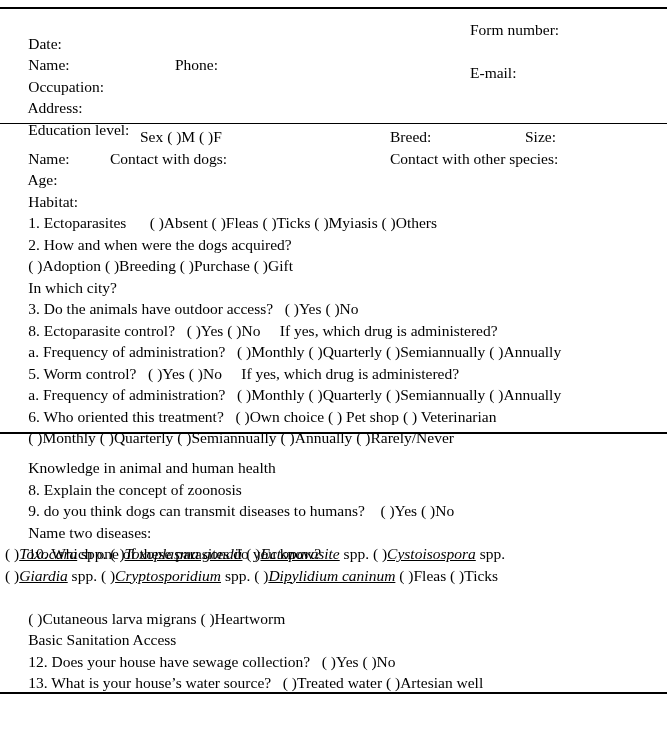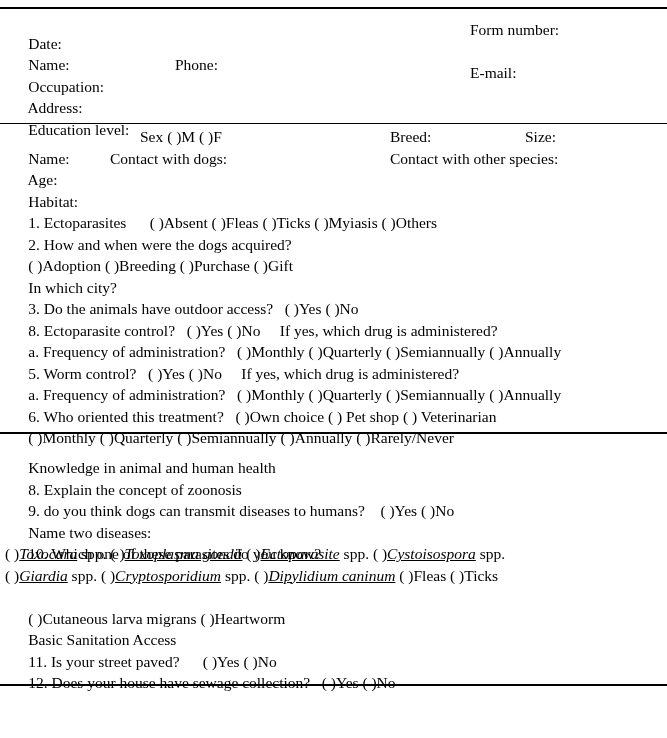--- a/index.html
+++ b/index.html
@@ -8,21 +8,21 @@
     font-family:"Liberation Serif","DejaVu Serif",serif;
     font-size:15.5px;line-height:21.5px;
     position:relative;overflow:hidden;
   }
   .rule{background:#000;width:667px;}
   .rule.thick{height:2px;}
   .rule.thin{height:1.5px;}
   .rule.top{margin-top:7px;}
   .sec1{padding:2px 0 4px 0;}
   .sec2{padding:2px 0 5px 0;}
-  .sec3{padding:2px 0 12px 0;}
+  .sec3{padding:2px 0 20px 0;}
   .line{position:relative;height:21.5px;padding-left:5px;white-space:pre;}
   .at{position:absolute;top:0;white-space:pre;}
   .c105{left:110px;}
   .c135{left:140px;}
   .c170{left:175px;}
   .c385{left:390px;}
   .c465{left:470px;margin-top:8px;}
   .c520{left:525px;}
   .it{font-style:italic;text-decoration:underline;}
 </style>
@@ -126,22 +126,22 @@
     </div>
     <div class="line"><span>( )</span><span class="it">Toxocara</span><span> spp. ( )</span><span class="it">Toxoplasma gondii</span><span> ( )</span><span class="it">Ectoparasite</span><span> spp. ( )</span><span class="it">Cystoisospora</span><span> spp.</span></div>
     <div class="line"><span>( )</span><span class="it">Giardia</span><span> spp. ( )</span><span class="it">Cryptosporidium</span><span> spp. ( )</span><span class="it">Dipylidium caninum</span><span> ( )Fleas ( )Ticks</span></div>
     <div class="line">
       <span>( )Cutaneous larva migrans ( )Heartworm</span>
     </div>
     <div class="line">
       <span>Basic Sanitation Access</span>
     </div>
     <div class="line">
-      <span>11. Is your street paved?      ( )Yes ( )No</span>
+      <span>12. Does your house have sewage collection?   ( )Yes ( )No</span>
     </div>
     <div class="line">
-      <span>12. Does your house have sewage collection?   ( )Yes ( )No</span>
+      <span>13. What is your house’s water source?   ( )Treated water ( )Artesian well</span>
     </div>
   </div>
 
   <div class="rule thick"></div>
 
 </div>
 
 </body></html>

